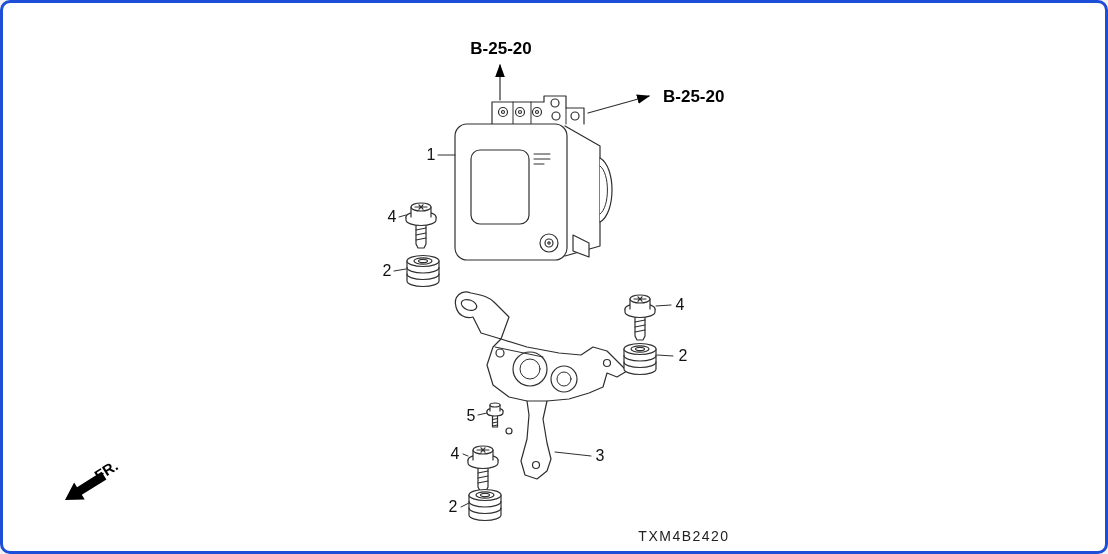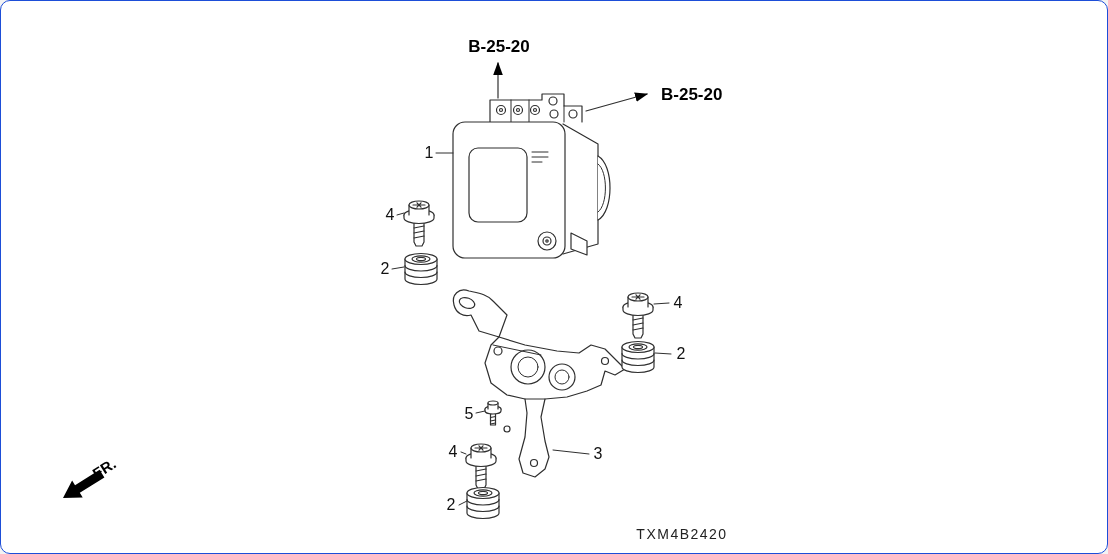--- a/index.html
+++ b/index.html
@@ -1,20 +1,20 @@
 <!DOCTYPE html>
 <html><head>
 <meta charset="utf-8">
 <style>
   html,body{margin:0;padding:0;background:#f3f3f3;}
   .stage{
     position:relative;
     width:1108px;height:554px;
     background:#ffffff;
-    border:1px solid #1d4ed8;
+    border:3px solid #1d4ed8;
     border-radius:10px;
     box-sizing:border-box;
     font-family:"Liberation Sans",sans-serif;
     overflow:hidden;
   }
   svg{display:block;}
   .art{stroke:#2f2f2f;stroke-width:1.2;fill:none;stroke-linejoin:round;stroke-linecap:round;}
   .thin{stroke-width:1;}
   .lbl-ref{font-family:"Liberation Sans",sans-serif;font-size:17px;font-weight:bold;fill:#000;}
   .lbl-callout{font-family:"Liberation Sans",sans-serif;font-size:16px;fill:#111;}

